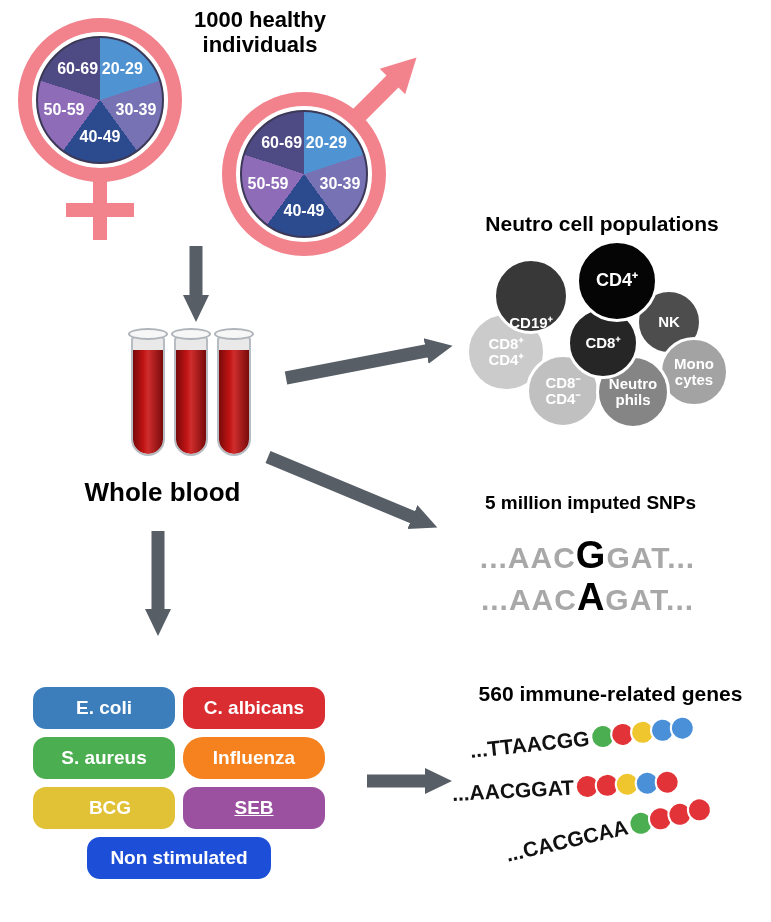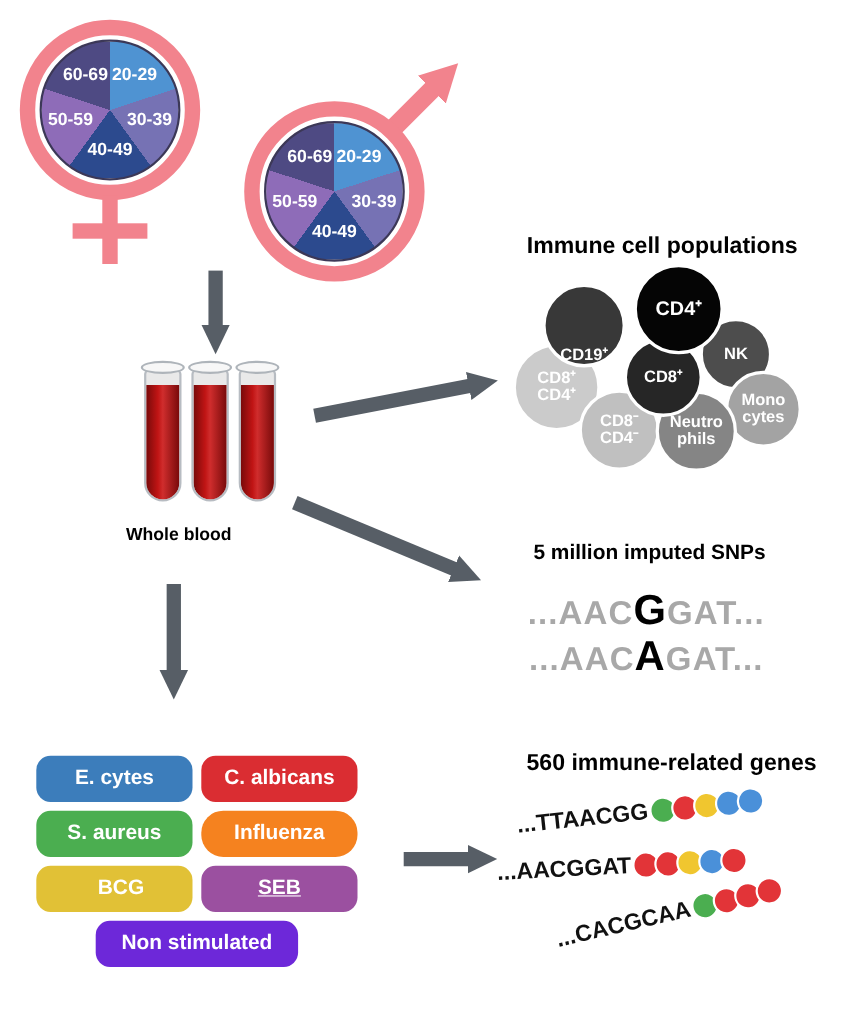--- a/index.html
+++ b/index.html
@@ -5,21 +5,21 @@
   * { margin:0; padding:0; box-sizing:border-box; }
   html,body { width:771px; height:922px; }
   body {
     position:relative; background:#ffffff; overflow:hidden;
     font-family:"Liberation Sans", sans-serif; color:#111;
   }
 
   
   .h-title { position:absolute; font-weight:bold; color:#000; text-align:center; line-height:1.12; }
   .main-title   { left:158px; top:8px;   width:204px; font-size:22px; }
-  .blood-title  { left:70px;  top:478px; width:185px; font-size:16px; }
+  .blood-title  { left:70px;  top:478px; width:185px; font-size:26px; }
   .immune-title { left:462px; top:212px; width:280px; font-size:21px; }
   .snps-title   { left:438px; top:492px; width:305px; font-size:19px; }
   .expr-title   { left:458px; top:682px; width:305px; font-size:21px; }
 
   
   .sign-ring { position:absolute; width:164px; height:164px; border:14px solid #f2838d;
                border-radius:50%; background:#fff; }
   .female-ring { left:18px;  top:18px; }
   .male-ring   { left:222px; top:92px; }
   .pie { position:absolute; inset:4px; border-radius:50%; border:2px solid #3c3857; }
@@ -109,20 +109,22 @@
   </defs>
   <line x1="356" y1="118" x2="396" y2="78" stroke-width="17" marker-end="url(#mPink)" stroke="#f2838d"></line>
   <line x1="196" y1="246" x2="196" y2="300" stroke-width="13" marker-end="url(#mGray)" stroke="#575e66"></line>
   <line x1="286" y1="378" x2="431" y2="350" stroke-width="13" marker-end="url(#mGray)" stroke="#575e66"></line>
   <line x1="268" y1="457" x2="417" y2="519" stroke-width="13" marker-end="url(#mGray)" stroke="#575e66"></line>
   <line x1="158" y1="531" x2="158" y2="614" stroke-width="13" marker-end="url(#mGray)" stroke="#575e66"></line>
   <line x1="367" y1="781" x2="430" y2="781" stroke-width="13" marker-end="url(#mGray)" stroke="#575e66"></line>
 </svg>
 
 <div class="h-title main-title">
+  <div>1000 healthy</div>
+  <div>individuals</div>
 </div>
 
 <div>
   <div class="sign-ring female-ring" style="border-color: rgb(242, 131, 141);">
     <div class="pie" style="background: conic-gradient(rgb(79, 147, 210) 0deg, rgb(79, 147, 210) 72deg, rgb(118, 114, 180) 72deg, rgb(118, 114, 180) 144deg, rgb(44, 74, 142) 144deg, rgb(44, 74, 142) 216deg, rgb(142, 108, 184) 216deg, rgb(142, 108, 184) 288deg, rgb(78, 74, 131) 288deg, rgb(78, 74, 131) 360deg);">
       <span class="age-label al-20">20-29</span>
       <span class="age-label al-30">30-39</span>
       <span class="age-label al-40">40-49</span>
       <span class="age-label al-50">50-59</span>
       <span class="age-label al-60">60-69</span>
@@ -160,21 +162,21 @@
   <div class="tube tb3">
     <div class="tube-body">
       <div class="blood" style="background-color: rgb(192, 20, 20);"></div>
     </div>
     <div class="tube-rim"></div>
   </div>
   <div class="h-title blood-title">Whole blood</div>
 </div>
 
 <div>
-  <div class="h-title immune-title">Immune cell populations</div>
+  <div class="h-title immune-title">Neutro cell populations</div>
   <div class="cell c-cd8p4p" style="background-color: rgb(203, 203, 203);"><span>CD8⁺
 CD4⁺</span></div>
   <div class="cell c-cd19" style="background-color: rgb(56, 56, 56); align-items: flex-end;"><span>CD19⁺</span></div>
   <div class="cell c-nk" style="background-color: rgb(77, 77, 77);"><span>NK</span></div>
   <div class="cell c-mono" style="background-color: rgb(163, 163, 163);"><span>Mono
 cytes</span></div>
   <div class="cell c-cd8n4n" style="background-color: rgb(192, 192, 192);"><span>CD8⁻
 CD4⁻</span></div>
   <div class="cell c-neutro" style="background-color: rgb(133, 133, 133);"><span>Neutro
 phils</span></div>
@@ -187,38 +189,38 @@
   <div class="snp-line snp-l1">
     <span>...AAC</span><span class="snp-variant">G</span><span>GAT...</span>
   </div>
   <div class="snp-line snp-l2">
     <span>...AAC</span><span class="snp-variant">A</span><span>GAT...</span>
   </div>
 </div>
 
 <div>
   <div class="pill p1" style="background-color: rgb(60, 125, 187);">
-      <span>E. cytes</span>
+      <span>E. coli</span>
     </div>
   <div class="pill p2" style="background-color: rgb(218, 45, 50);">
       <span>C. albicans</span>
     </div>
   <div class="pill p3" style="background-color: rgb(75, 174, 80);">
       <span>S. aureus</span>
     </div>
   <div class="pill p4" style="background-color: rgb(245, 130, 31); border-radius: 20px;">
       <span>Influenza</span>
     </div>
   <div class="pill p5" style="background-color: rgb(225, 193, 54);">
       <span>BCG</span>
     </div>
   <div class="pill p6" style="background-color: rgb(155, 80, 160); text-decoration: underline;">
       <span>SEB</span>
     </div>
-  <div class="pill p7" style="background-color: #6d28d9;">
+  <div class="pill p7" style="background-color: #1d4ed8;">
       <span>Non stimulated</span>
     </div>
 </div>
 
 <div>
   <div class="h-title expr-title">
     <div>560 immune-related genes</div>
   </div>
 
   <div class="gene-row gr1">

